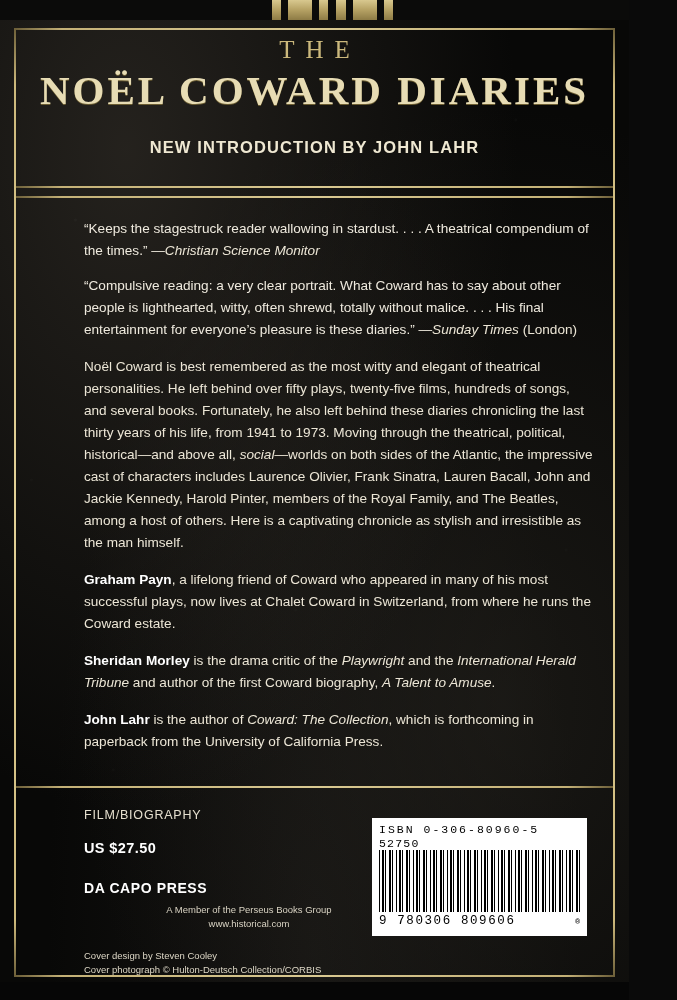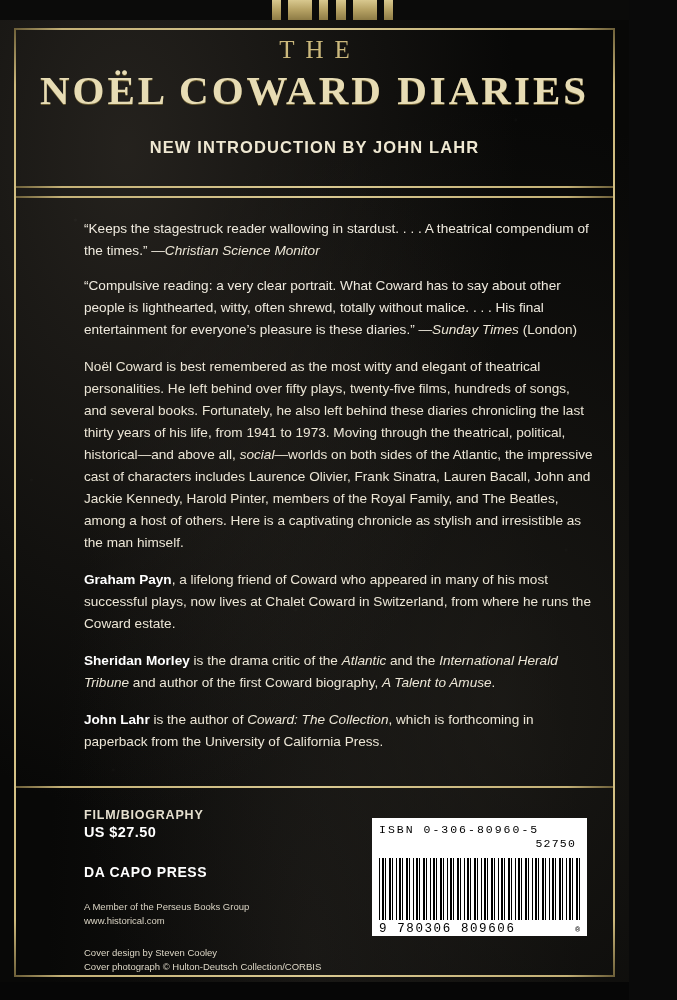--- a/index.html
+++ b/index.html
@@ -135,41 +135,41 @@
   #imprint {
     position: absolute;
     left: 84px;
     top: 808px;
     width: 330px;
   }
   #genre {
     font-size: 12.5px;
     letter-spacing: .8px;
     color: #e6e0cf;
-    margin-bottom: 2px;
-    font-weight: bold;
+    margin-bottom: 18px;
   }
   #price {
     font-size: 14.5px;
     font-weight: bold;
     color: #ffffff;
     letter-spacing: .4px;
   }
   #publisher {
     margin-top: 24px;
     font-size: 14px;
     font-weight: bold;
     letter-spacing: .6px;
     color: #ffffff;
   }
   #publisher-sub {
-    margin-top: 20px;
+    margin-top: 7px;
     font-size: 9.5px;
     color: #d9d3c3;
     line-height: 1.45;
+    text-align: center;
   }
   #credits {
     margin-top: 18px;
     font-size: 9.5px;
     color: #ded8c7;
     line-height: 1.5;
   }
 
   
   #barcode-box {
@@ -190,23 +190,23 @@
     font-family: "Liberation Mono", monospace;
     font-size: 11.5px;
     letter-spacing: 1.2px;
     height: 15px;
   }
   #isbn-text { letter-spacing: 2px; }
   #price-code {
     font-family: "Liberation Mono", monospace;
     font-size: 11.5px;
     letter-spacing: 1.2px;
-    text-align: right;
+    text-align: left;
     margin-top: -1px;
-    margin-bottom: 8px;
+    margin-bottom: 0;
     padding-right: 4px;
   }
   .bars {
     height: 62px;
     width: 100%;
     background-image: repeating-linear-gradient(
       90deg,
       #000 0px, #000 1px, #fff 1px, #fff 3px,
       #000 3px, #000 5px, #fff 5px, #fff 6px,
       #000 6px, #000 7px, #fff 7px, #fff 10px,
@@ -274,21 +274,21 @@
 
     <p class="spacer-para">
       <span>Noël Coward is best remembered as the most witty and elegant of theatrical personalities. He left behind over fifty plays, twenty-five films, hundreds of songs, and several books. Fortunately, he also left behind these diaries chronicling the last thirty years of his life, from 1941 to 1973. Moving through the theatrical, political, historical—and above all, </span><span class="src-italic">social</span><span>—worlds on both sides of the Atlantic, the impressive cast of characters includes Laurence Olivier, Frank Sinatra, Lauren Bacall, John and Jackie Kennedy, Harold Pinter, members of the Royal Family, and The Beatles, among a host of others. Here is a captivating chronicle as stylish and irresistible as the man himself.</span>
     </p>
 
     <p class="spacer-para">
       <span class="lead-name">Graham Payn</span><span>, a lifelong friend of Coward who appeared in many of his most successful plays, now lives at Chalet Coward in Switzerland, from where he runs the Coward estate.</span>
     </p>
 
     <p>
-      <span class="lead-name">Sheridan Morley</span><span> is the drama critic of the </span><span class="src-italic">Atlantic</span><span> and the </span><span class="src-italic">International Herald Tribune</span><span> and author of the first Coward biography, </span><span class="src-italic">A Talent to Amuse</span><span>.</span>
+      <span class="lead-name">Sheridan Morley</span><span> is the drama critic of the </span><span class="src-italic">Playwright</span><span> and the </span><span class="src-italic">International Herald Tribune</span><span> and author of the first Coward biography, </span><span class="src-italic">A Talent to Amuse</span><span>.</span>
     </p>
 
     <p>
       <span class="lead-name">John Lahr</span><span> is the author of </span><span class="src-italic">Coward: The Collection</span><span>, which is forthcoming in paperback from the University of California Press.</span>
     </p>
 
   </div>
 
   <div id="imprint">
     <div id="genre">FILM/BIOGRAPHY</div>

